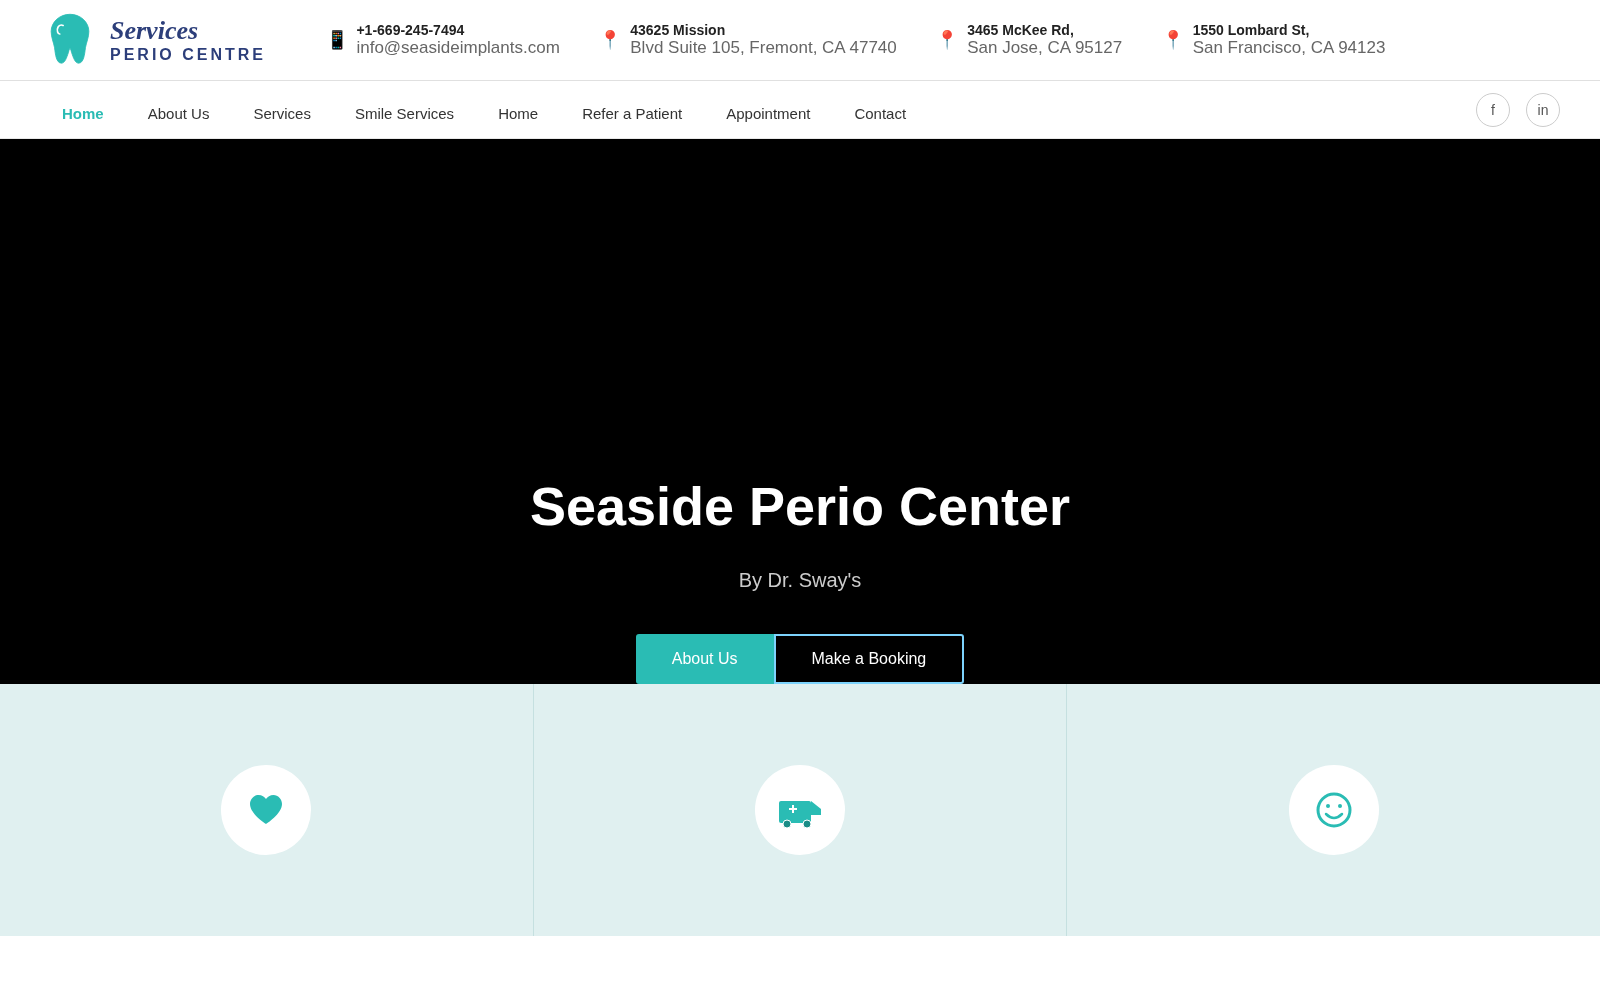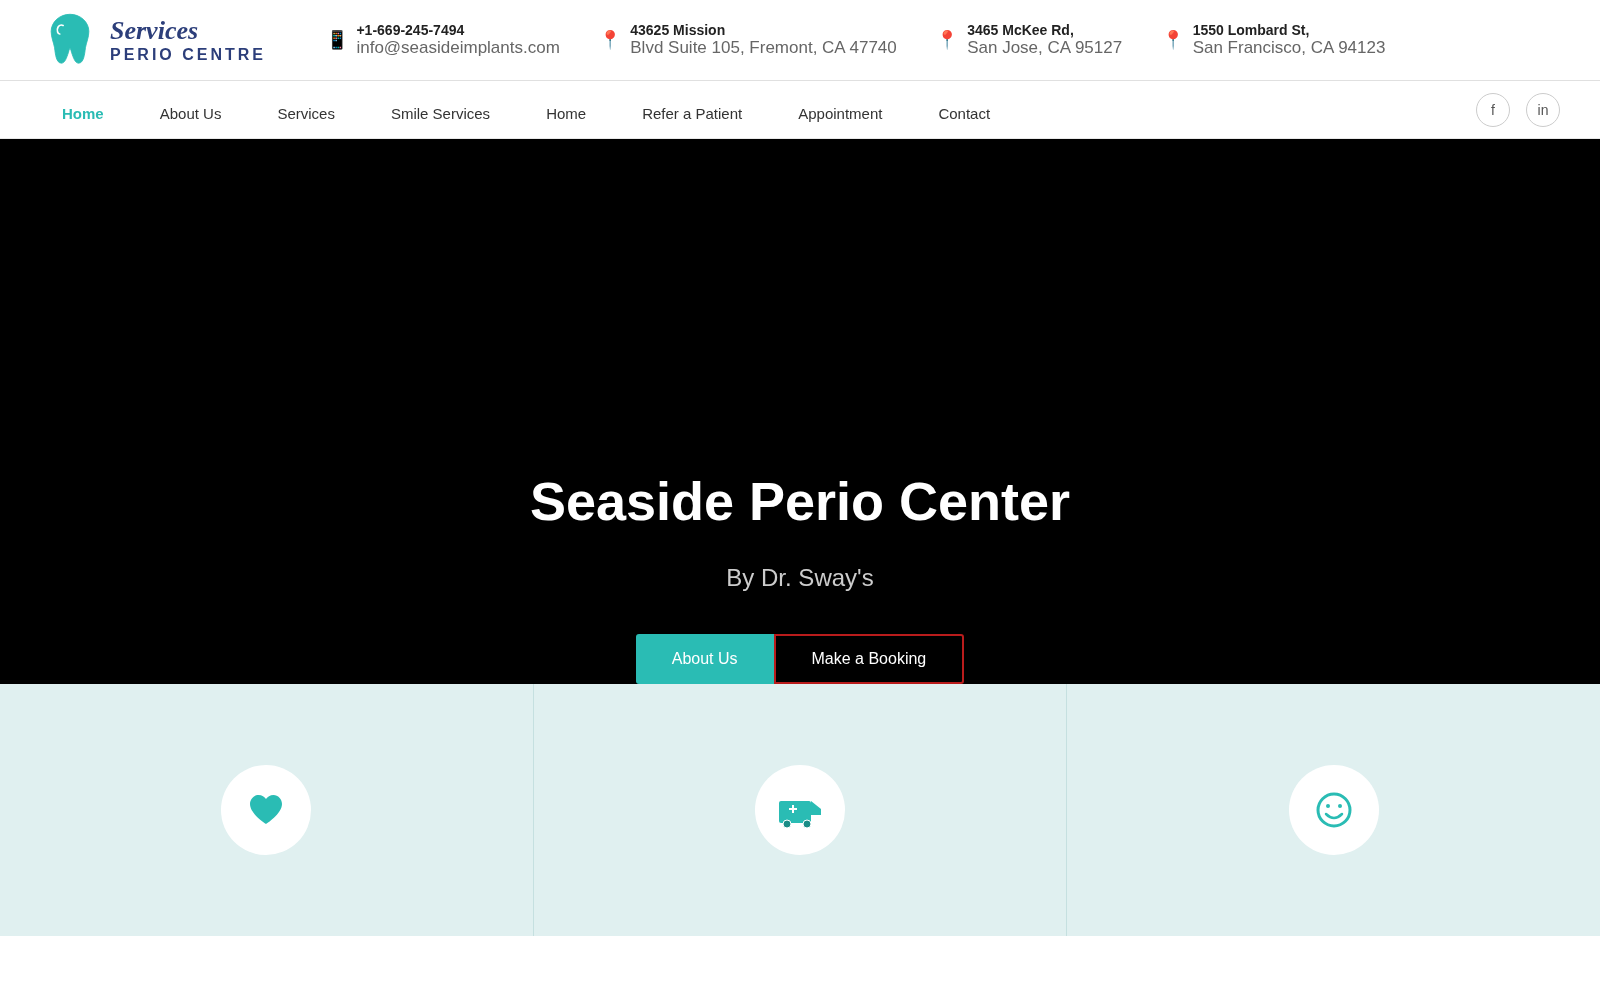--- a/index.html
+++ b/index.html
@@ -65,21 +65,21 @@
     .navbar {
       display: flex;
       align-items: center;
       padding: 0 40px;
       background: #fff;
       border-bottom: 1px solid #e8e8e8;
       height: 58px;
     }
     .nav-links {
       display: flex;
-      gap: 12px;
+      gap: 0;
       flex: 1;
       align-items: flex-start;
       margin-top: 8px;
     }
     .nav-link {
       padding: 0 22px;
       height: 58px;
       display: flex;
       align-items: center;
       font-size: 15px;
@@ -120,42 +120,42 @@
       gap: 32px;
       position: relative;
     }
     .hero-title {
       font-size: 54px;
       font-weight: bold;
       color: #fff;
       text-align: center;
     }
     .hero-subtitle {
-      font-size: 24px;
+      font-size: 20px;
       color: #ccc;
       text-align: center;
     }
     .hero-buttons {
       display: flex;
       gap: 0;
       margin-top: 10px;
     }
     .btn-about {
       background: #2abcb4;
       color: #fff;
       border: none;
       padding: 14px 36px;
       font-size: 16px;
       cursor: pointer;
       border-radius: 3px 0 0 3px;
     }
     .btn-booking {
       background: transparent;
       color: #fff;
-      border: 2px solid #b91c1c;
+      border: 2px solid #7dd3fc;
       padding: 14px 36px;
       font-size: 16px;
       cursor: pointer;
       border-radius: 0 3px 3px 0;
     }
 
     
     .bottom-section {
       display: flex;
       height: 252px;

